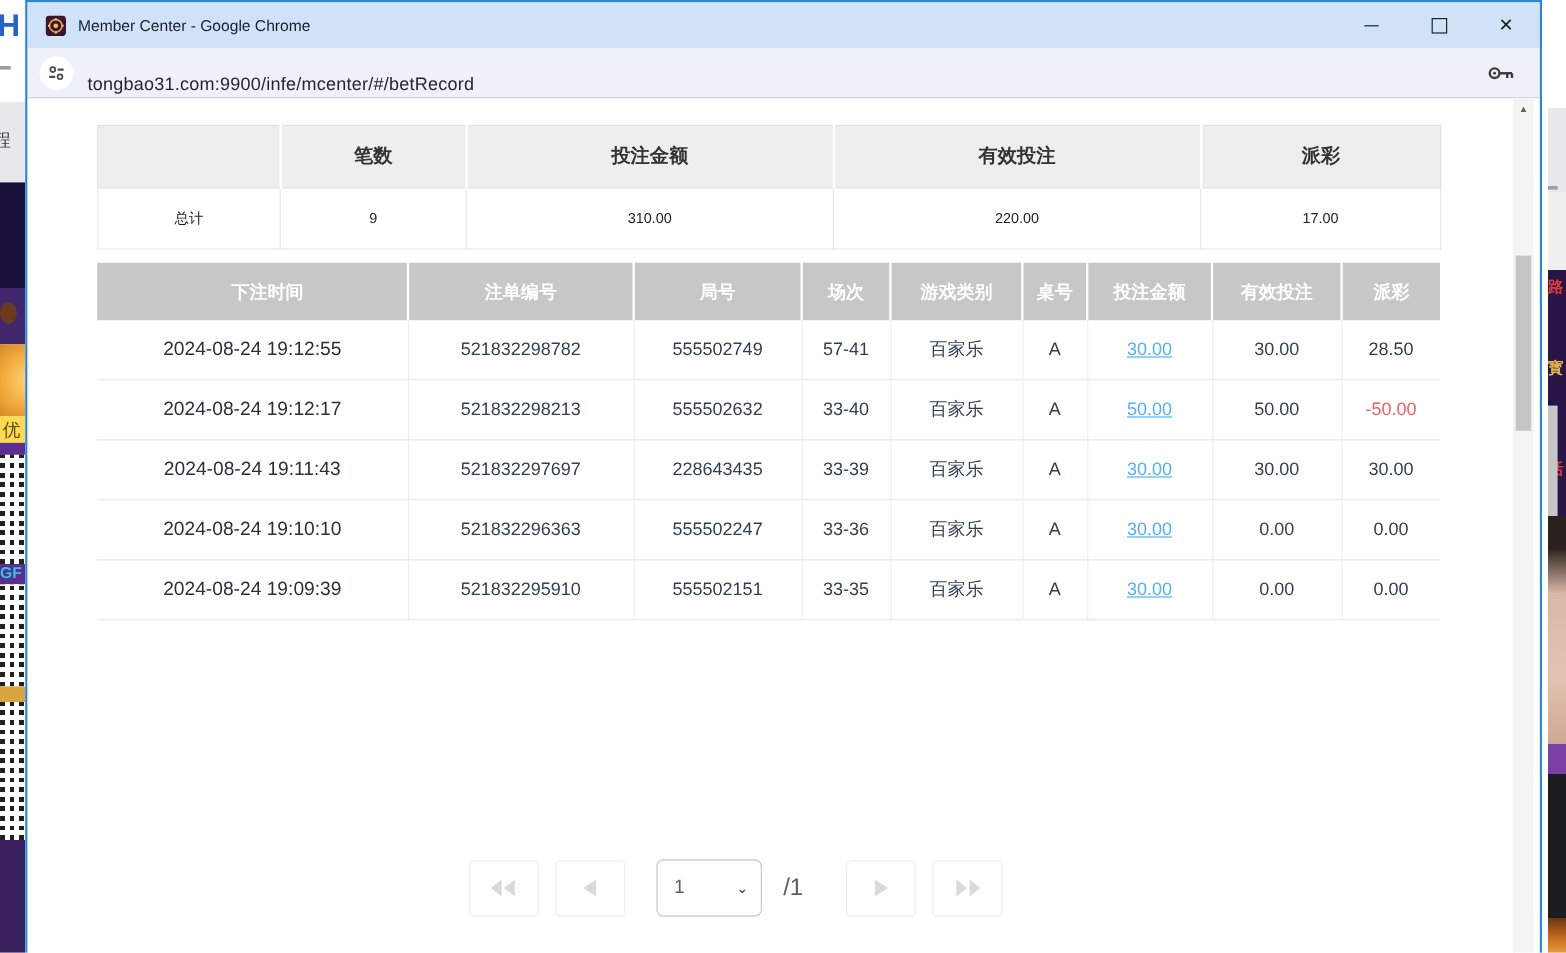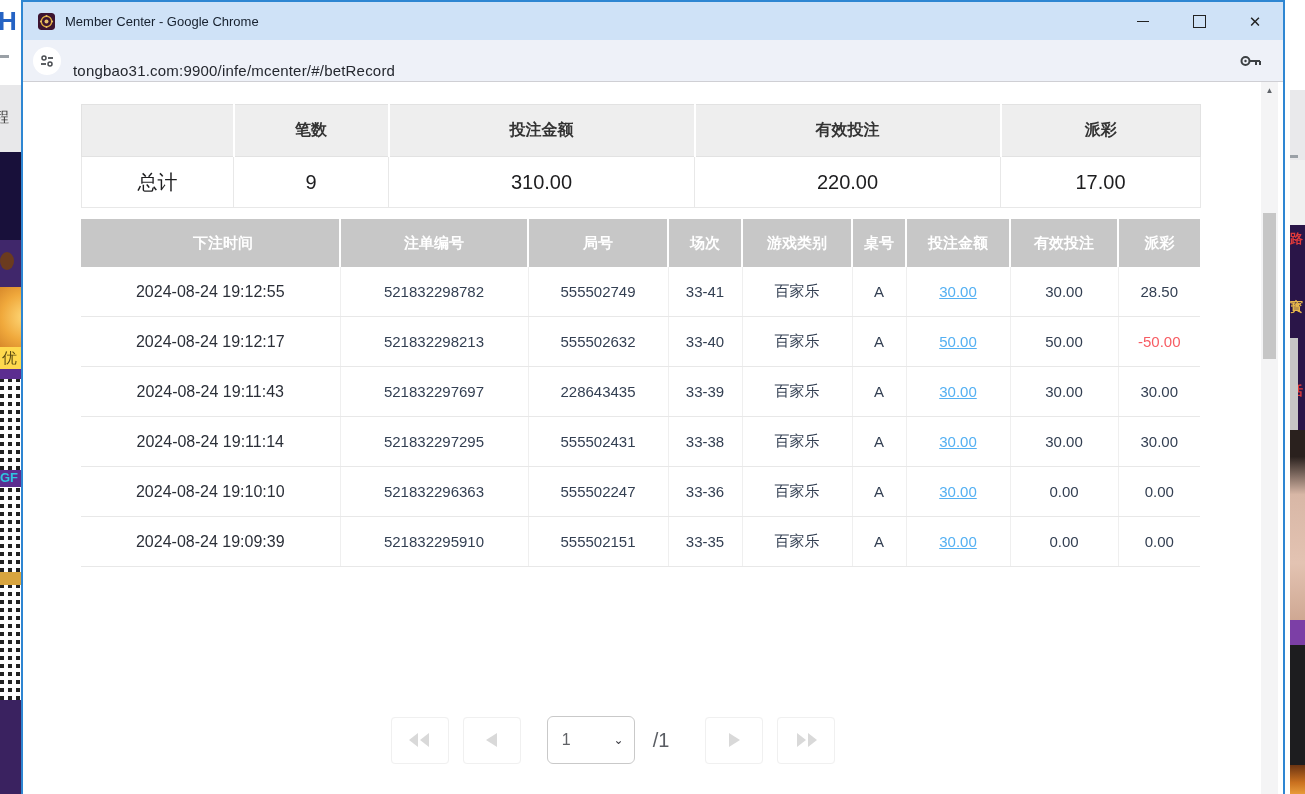--- a/index.html
+++ b/index.html
@@ -53,21 +53,21 @@
   #scroll-thumb{position:absolute;left:2px;top:131px;width:13px;height:146px;background:#c6c6c6;}
   
   #summary-wrap{position:absolute;left:58px;top:22px;width:1119px;}
   table{border-collapse:collapse;table-layout:fixed;width:1119px;}
   #summary-table th{
     background:#eeeeee;height:49px;font-size:16px;font-weight:bold;color:#333;
     border:1px solid #e2e2e2;border-left:2px solid #fff;
   }
   #summary-table th:first-child{border-left:1px solid #e2e2e2;}
   #summary-table td{
-    background:#fff;height:48px;text-align:center;font-size:20px;color:#1d1d1f;
+    background:#fff;height:48px;text-align:center;font-size:12px;color:#1d1d1f;
     border:1px solid #e8e8e8;
   }
   
   #main-wrap{position:absolute;left:58px;top:137px;width:1119px;}
   #main-table th{
     background:#c7c7c7;height:46px;color:#fff;font-size:15px;font-weight:bold;
     border-left:2px solid #fff;
   }
   #main-table th:first-child{border-left:none;padding-left:27px;}
   #main-table td{
@@ -245,21 +245,21 @@
               <th>投注金额</th>
               <th>有效投注</th>
               <th>派彩</th>
             </tr>
           </thead>
         <tbody>
             <tr>
               <td>2024-08-24 19:12:55</td>
               <td>521832298782</td>
               <td>555502749</td>
-              <td>33-41</td>
+              <td>57-41</td>
               <td>百家乐</td>
               <td>A</td>
               <td><a class="bet-link">30.00</a></td>
               <td>30.00</td>
               <td>28.50</td>
             </tr>
             <tr>
               <td>2024-08-24 19:12:17</td>
               <td>521832298213</td>
               <td>555502632</td>
@@ -268,31 +268,20 @@
               <td>A</td>
               <td><a class="bet-link">50.00</a></td>
               <td>50.00</td>
               <td class="neg">-50.00</td>
             </tr>
             <tr>
               <td>2024-08-24 19:11:43</td>
               <td>521832297697</td>
               <td>228643435</td>
               <td>33-39</td>
-              <td>百家乐</td>
-              <td>A</td>
-              <td><a class="bet-link">30.00</a></td>
-              <td>30.00</td>
-              <td>30.00</td>
-            </tr>
-            <tr>
-              <td>2024-08-24 19:11:14</td>
-              <td>521832297295</td>
-              <td>555502431</td>
-              <td>33-38</td>
               <td>百家乐</td>
               <td>A</td>
               <td><a class="bet-link">30.00</a></td>
               <td>30.00</td>
               <td>30.00</td>
             </tr>
             <tr>
               <td>2024-08-24 19:10:10</td>
               <td>521832296363</td>
               <td>555502247</td>

